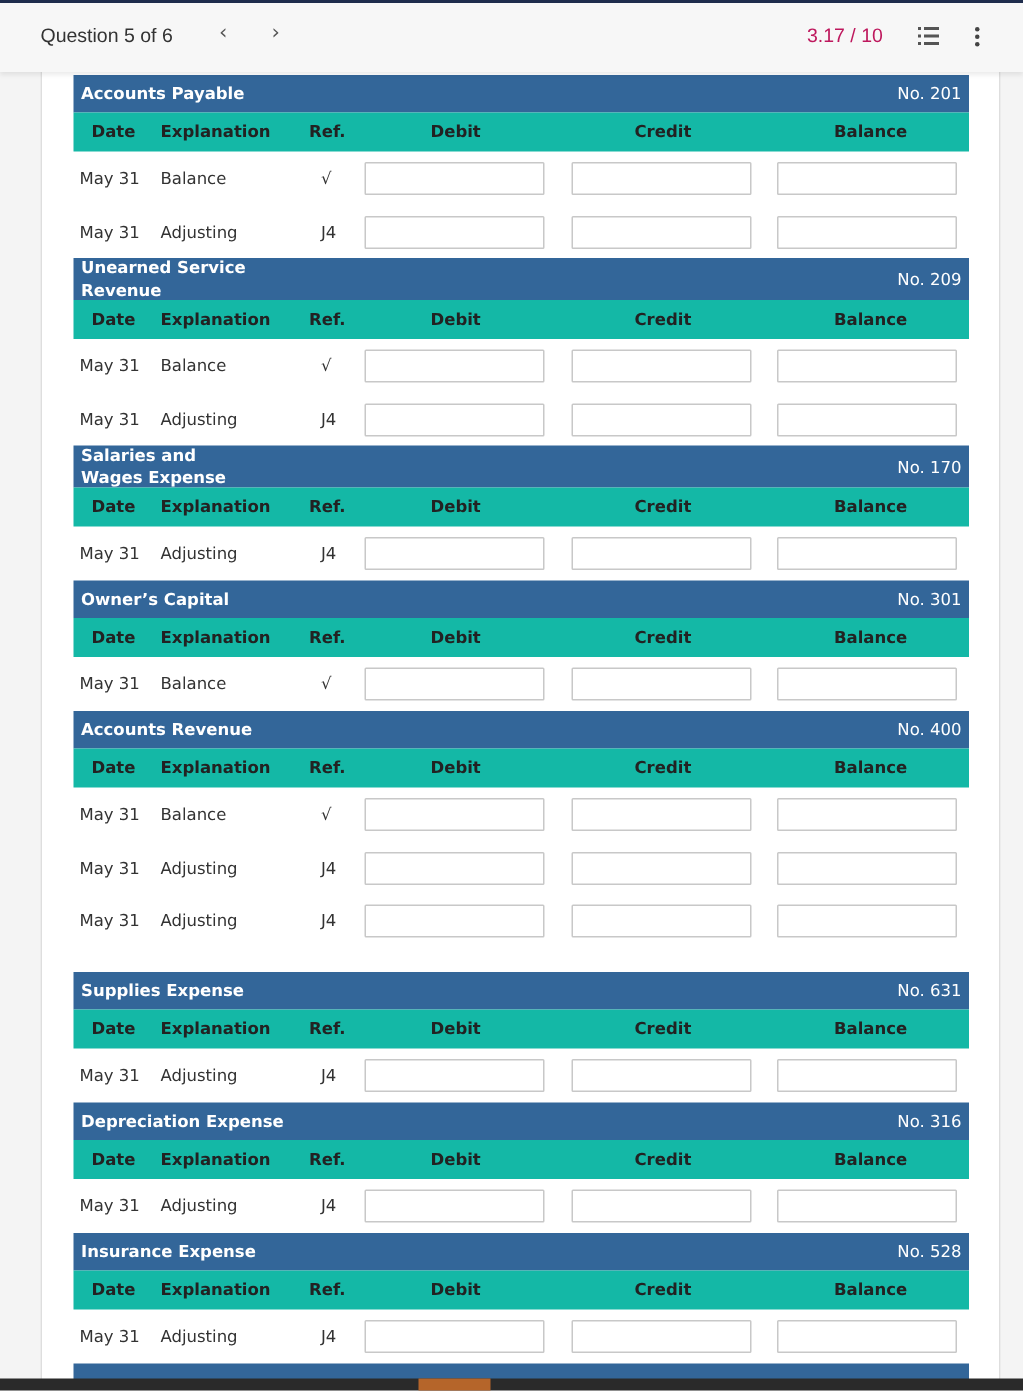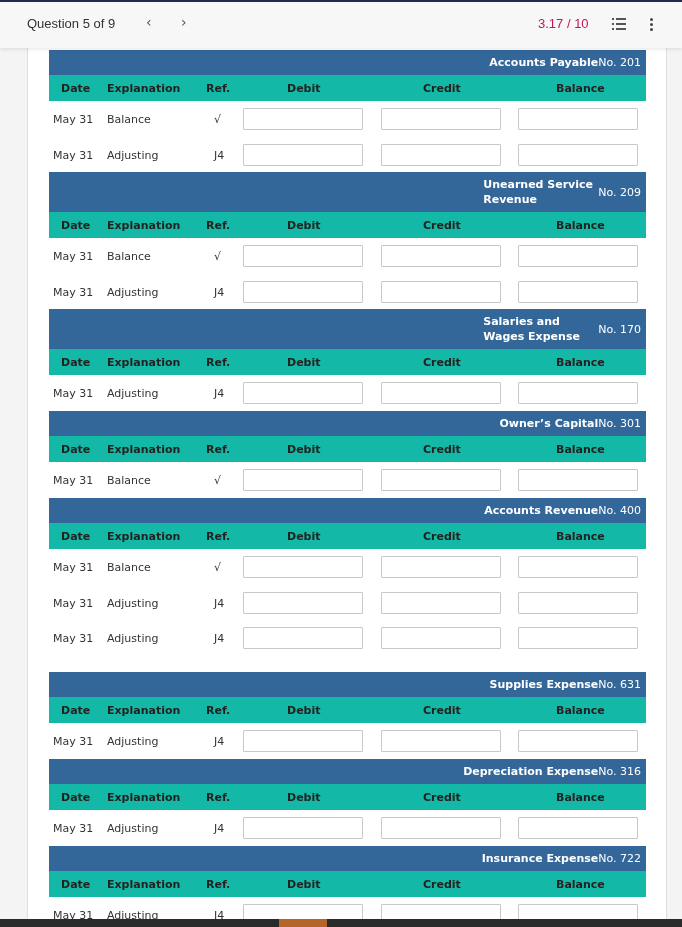--- a/index.html
+++ b/index.html
@@ -7,24 +7,24 @@
   .topline { position: absolute; left: 0; top: 0; width: 682px; height: 2px; background: #1f2d4d; }
   .topbar { position: absolute; left: 0; top: 2px; width: 682px; height: 46px; background: #f7f7f7; box-shadow: 0 2px 3px rgba(0,0,0,0.08); z-index: 5; }
   .qlabel { position: absolute; left: 27px; top: 14px; font-size: 13px; color: #333; font-family: "Liberation Sans", sans-serif; }
   .nav { position: absolute; top: 12px; font-size: 14px; color: #555; cursor: pointer; }
   .score { position: absolute; left: 538px; top: 14px; font-size: 13px; color: #be185d; font-family: "Liberation Sans", sans-serif; }
   .listicon { position: absolute; left: 612px; top: 16px; width: 14px; height: 12px; cursor: pointer; }
   .kebab { position: absolute; left: 648px; top: 16px; width: 6px; height: 14px; cursor: pointer; }
   .kebab i { display: block; width: 3px; height: 3px; background: #444; border-radius: 50%; margin: 0 auto 2px; }
   .card { position: absolute; left: 27px; top: 48px; width: 640px; height: 872px; background: #fff; border-left: 1px solid #dedede; border-right: 1px solid #dedede; overflow: hidden; }
   .ledgers { position: absolute; left: 21px; top: 0; width: 597px; }
-  .ledger-head { background: #336699; color: #fff; font-family: "DejaVu Sans", sans-serif; font-size: 11px; font-weight: bold; display: flex; justify-content: flex-end; align-items: center; padding: 0 5px; }
+  .ledger-head { background: #336699; color: #fff; font-family: "DejaVu Sans", sans-serif; font-size: 11px; font-weight: bold; display: flex; justify-content: space-between; align-items: center; padding: 0 5px; }
   .ledger-head .no { font-weight: normal; font-size: 11px; }
   .ledger-head.h1 { height: 25px; }
-  .ledger-head.h2 { height: 40px; }
+  .ledger-head.h2 { height: 28px; }
   .ledger-head .title { line-height: 15px; width: 115px; }
   .ledger-head.h1 .title { width: auto; }
   .colhead { height: 26px; background: #14b8a6; position: relative; font-size: 11px; font-weight: bold; color: #222; }
   .colhead span, .row span { position: absolute; top: 50%; transform: translateY(-50%); }
   .row { height: 35px; position: relative; font-size: 11px; color: #333; }
   .row.first { height: 36px; }
   .c-date { left: 4px; }
   .c-expl { left: 58px; }
   .c-ref { left: 169px; width: 0; text-align: center; }
   .colhead .c-date { left: 12px; }
@@ -39,21 +39,21 @@
   .inp.c { left: 332px; }
   .inp.b { left: 469px; }
   .bottombar { position: absolute; left: 0; top: 919px; width: 682px; height: 8px; background: #2a2a2a; z-index: 6; }
   .bottombar .tab { position: absolute; left: 279px; top: 0; width: 48px; height: 8px; background: #b5652a; }
 </style>
 </head>
 <body>
 
 <div class="topline"></div>
 <div class="topbar">
-  <span class="qlabel">Question 5 of 9</span>
+  <span class="qlabel">Question 5 of 6</span>
   <span class="nav" style="left:146px">‹</span>
   <span class="nav" style="left:181px">›</span>
   <span class="score">3.17 / 10</span>
   <svg class="listicon" viewBox="0 0 14 12">
     <rect x="0" y="0" width="2" height="2" fill="#555"></rect>
       <rect x="4" y="0" width="10" height="2" fill="#555"></rect>
     <rect x="0" y="5" width="2" height="2" fill="#555"></rect>
       <rect x="4" y="5" width="10" height="2" fill="#555"></rect>
     <rect x="0" y="10" width="2" height="2" fill="#555"></rect>
       <rect x="4" y="10" width="10" height="2" fill="#555"></rect>
@@ -249,21 +249,21 @@
           <span class="c-expl">Adjusting</span>
           <span class="c-ref">J4</span>
           <input class="inp d" type="text" value="" style="">
           <input class="inp c" type="text" value="" style="">
           <input class="inp b" type="text" value="" style="">
         </div>
       </div>
       <div class="ledger" style="margin-top:0px">
         <div class="ledger-head h1">
       <span class="title">Insurance Expense</span>
-      <span class="no">No. 722</span>
+      <span class="no">No. 528</span>
         </div>
         <div class="colhead">
         <span class="c-date">Date</span>
         <span class="c-expl">Explanation</span>
         <span class="c-ref">Ref.</span>
         <span class="c-debit">Debit</span>
         <span class="c-credit">Credit</span>
         <span class="c-bal">Balance</span>
         </div>
         <div class="row first">

